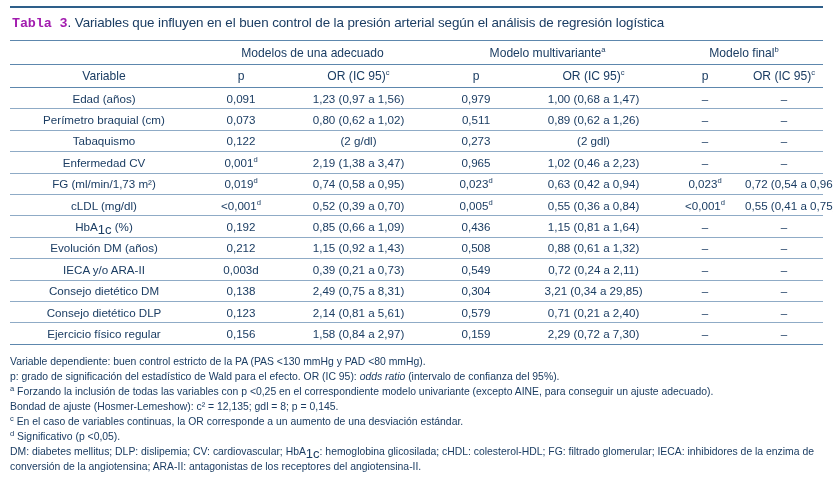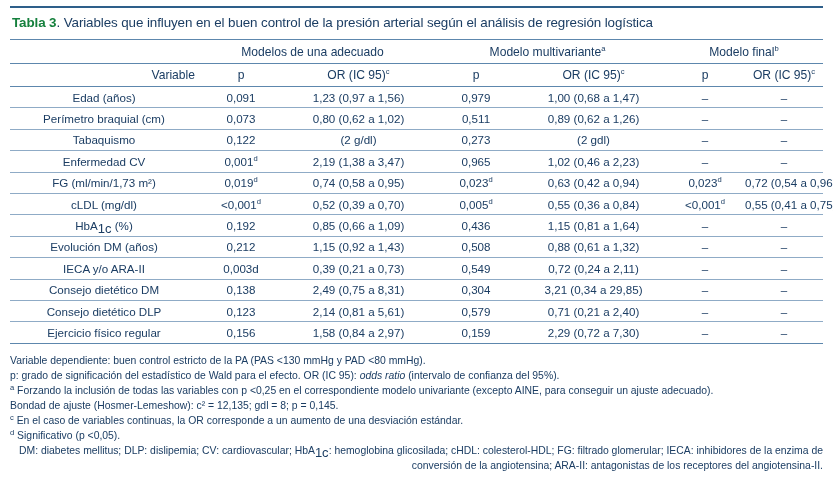--- a/index.html
+++ b/index.html
@@ -30,21 +30,22 @@
   .title {
     font-size: 13.4px;
     line-height: 20px;
     padding: 5px 0 6px 2px;
     color: #1b3d63;
     letter-spacing: -0.1px;
     white-space: nowrap;
   }
   .title .tabnum {
     font-weight: bold;
-    color: #15803d;
+    color: #a21caf;
+    font-family: Liberation Mono, monospace;
   }
   .rule-under-title {
     border-top: 1.4px solid #5d87ad;
     height: 0;
   }
   
   table.tbl {
     width: 100%;
     border-collapse: collapse;
     font-size: 11.6px;
@@ -69,21 +70,21 @@
     border-bottom: 1.1px solid #5d87ad;
   }
   .hdr-row td {
     height: 22px;
     font-weight: bold;
     font-size: 12.1px;
     text-align: center;
     vertical-align: middle;
   }
   .hdr-row td.varcol {
-    text-align: right;
+    text-align: center;
     padding-left: 3px;
     margin-left: 36px;
   }
   .hdr-row {
     border-top: 1.1px solid #5d87ad;
     border-bottom: 1.4px solid #5d87ad;
   }
   tbody tr.data-row td {
     height: 20.4px;
     text-align: center;
@@ -115,21 +116,20 @@
     line-height: 15.1px;
     color: #1b3d63;
   }
   .notes p {
     margin: 0;
     padding: 0;
     white-space: nowrap;
   }
   .notes p.wrap {
     white-space: normal;
-    text-align: right;
   }
   .notes .ital {
     font-style: italic;
   }
   
   col.c-var   { width: 185px; }
   col.c-p1    { width: 92px;  }
   col.c-or1   { width: 143px; }
   col.c-p2    { width: 92px;  }
   col.c-or2   { width: 143px; }

